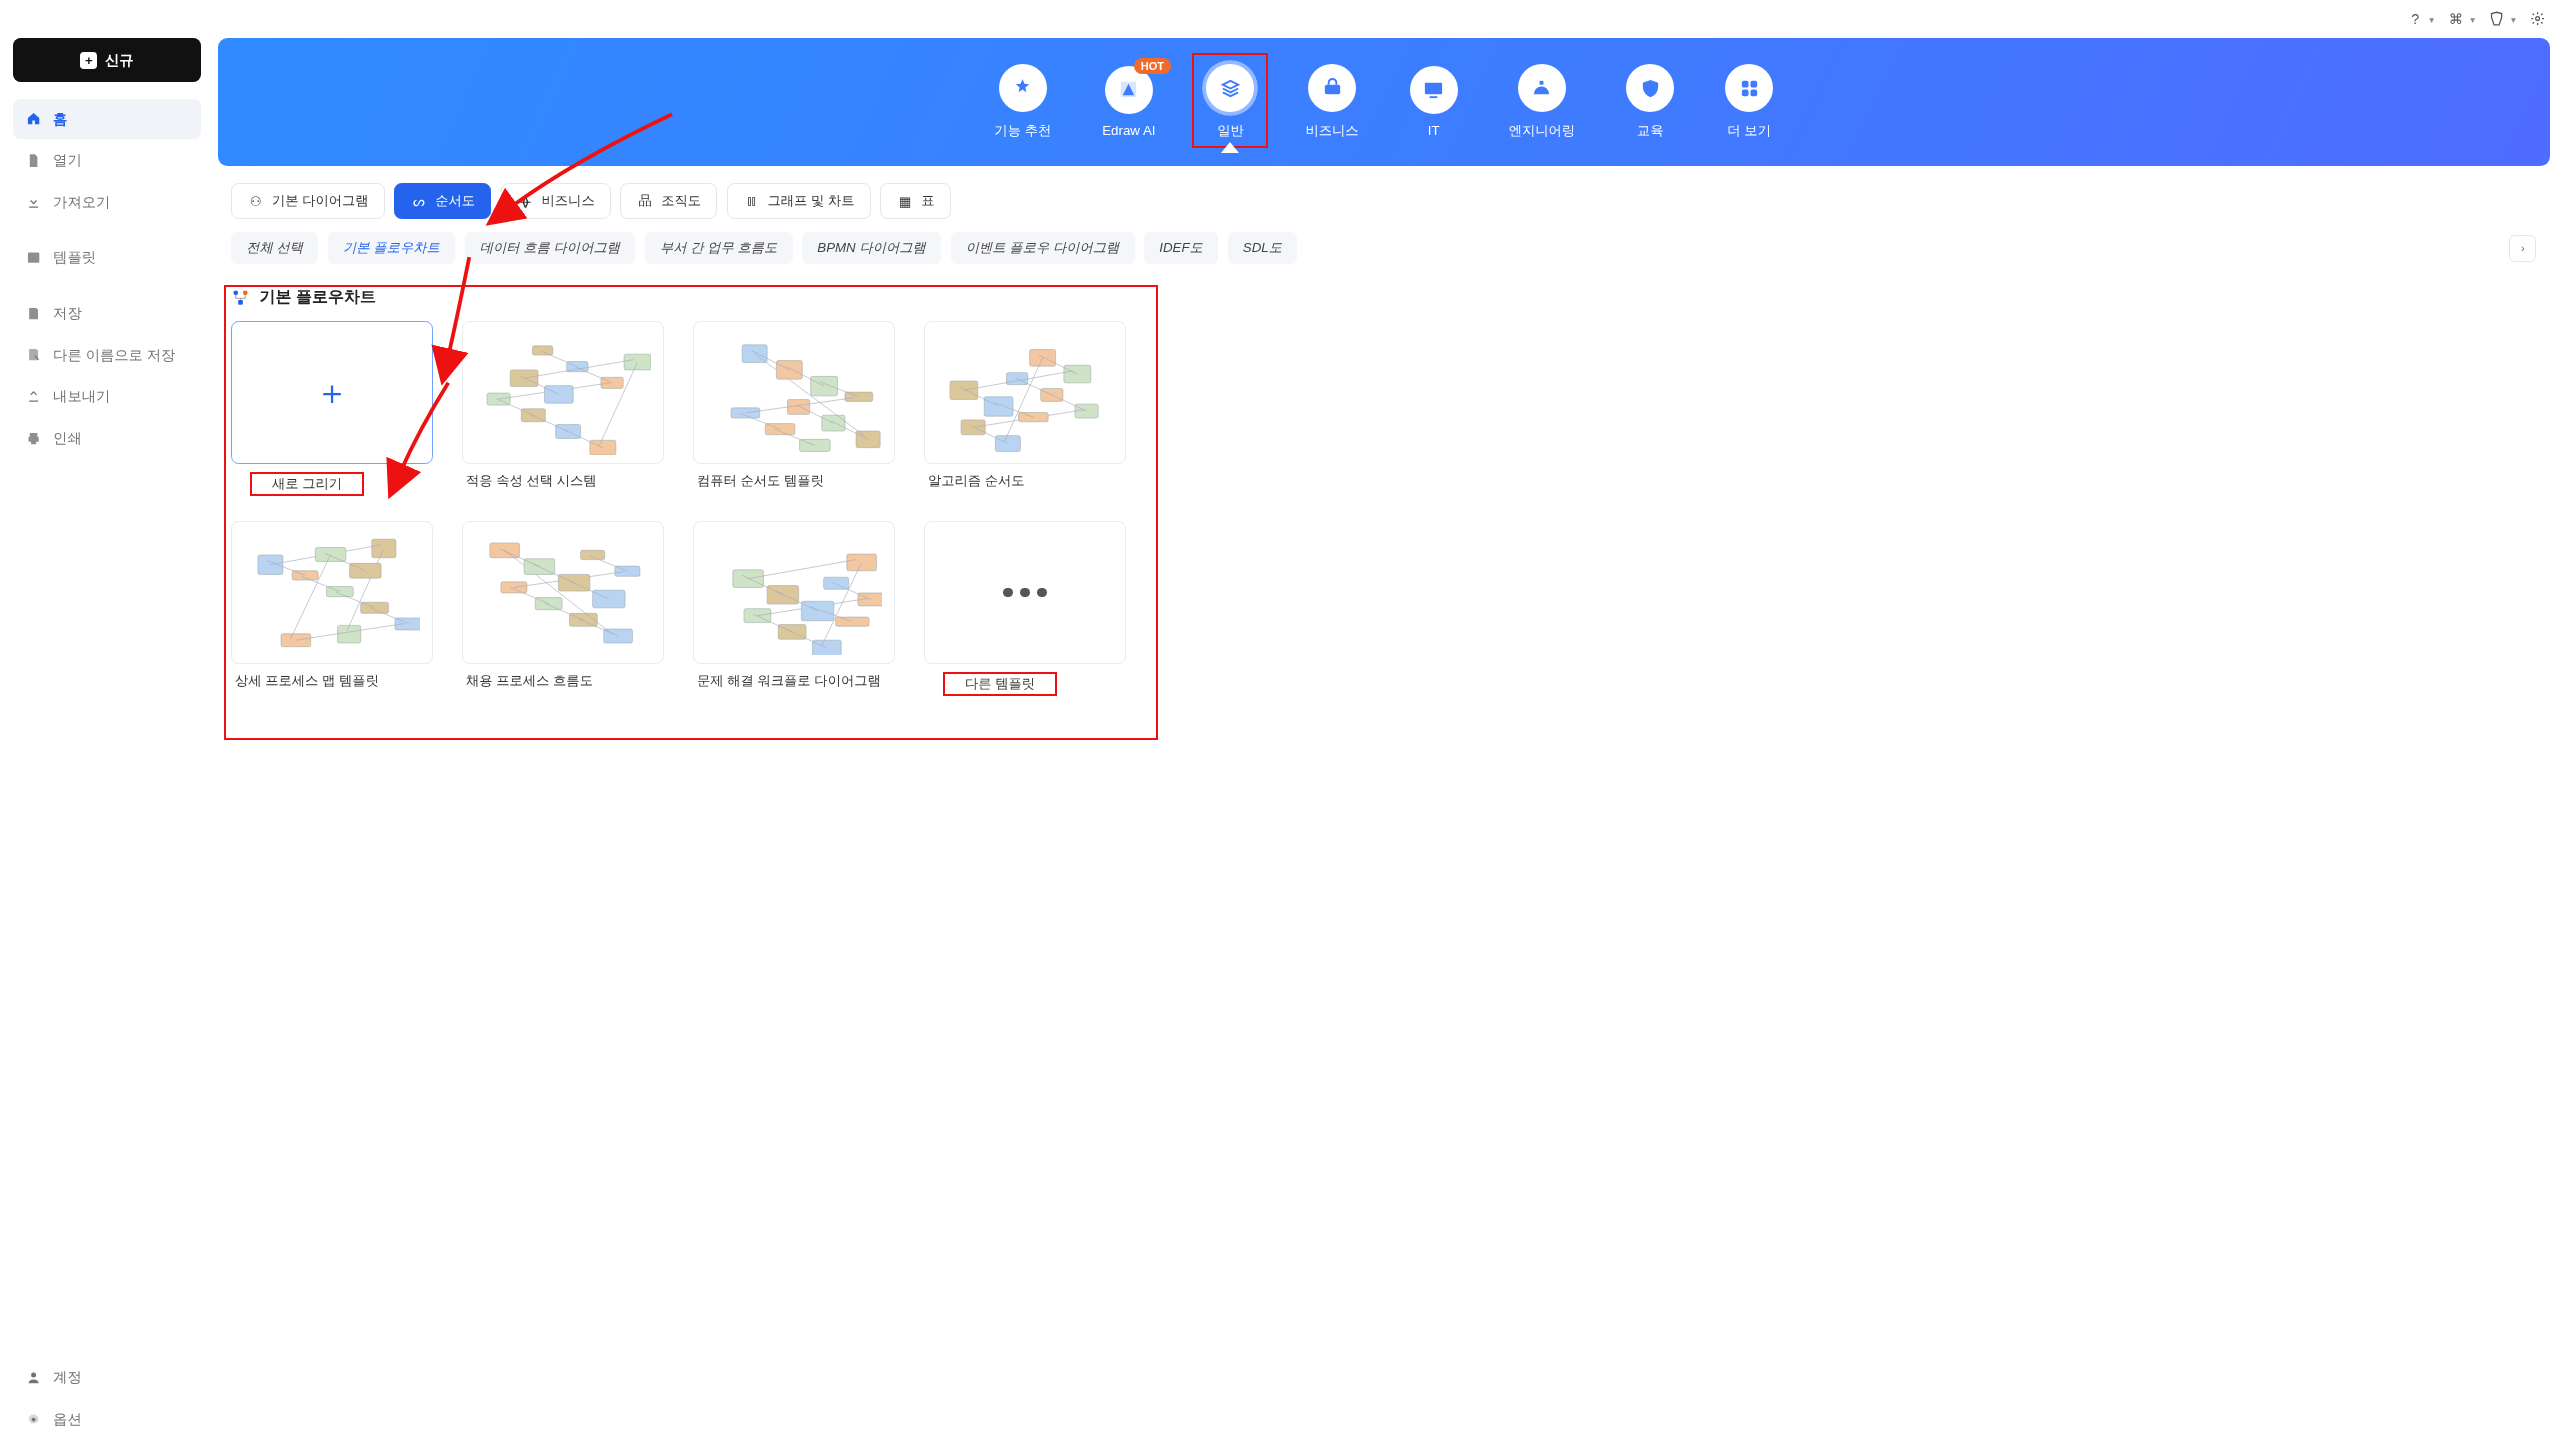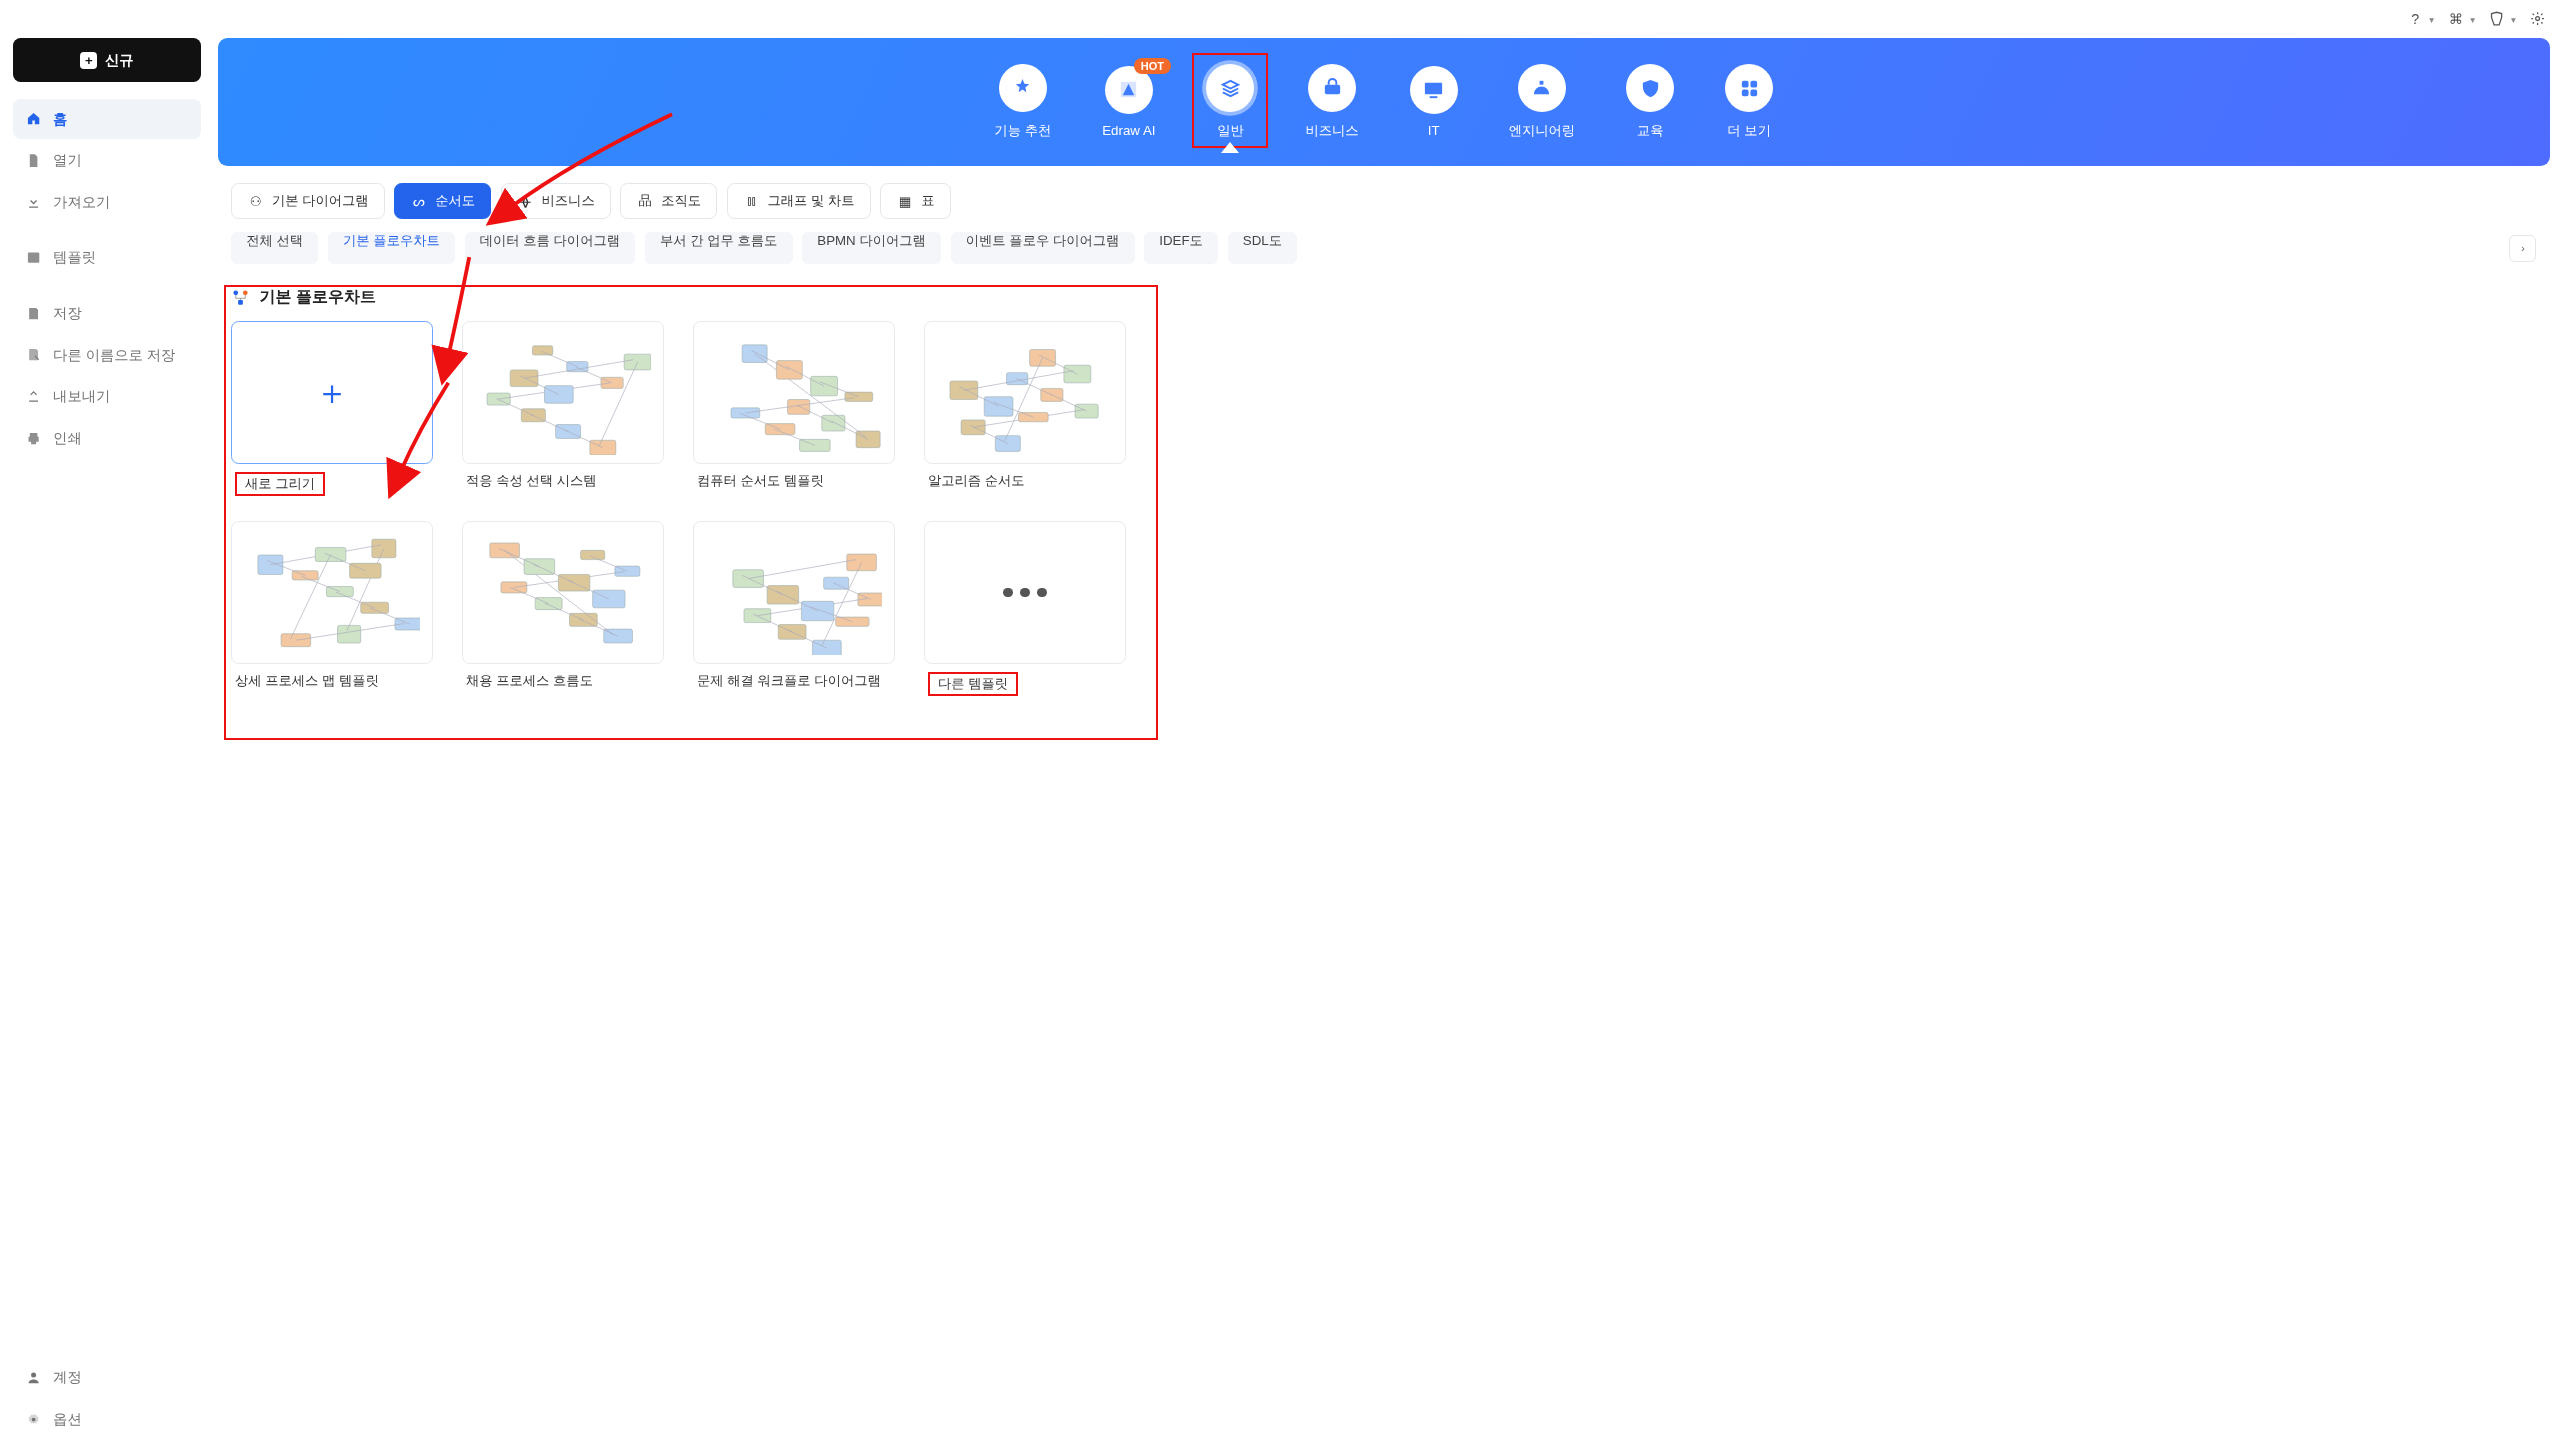--- a/index.html
+++ b/index.html
@@ -29,36 +29,36 @@
 .hero-item.sel::after { content: ""; position: absolute; bottom: -13.3px; left: 50%; transform: translateX(-50%); border-left: 9.5px solid transparent; border-right: 9.5px solid transparent; border-bottom: 11.4px solid #fff; }
 .hot-badge { position: absolute; top: -7.6px; right: -15.2px; background: #f26a2a; color: #fff; font-size: 11px; font-weight: 700; padding: 1.9px 6.7px; border-radius: 8.6px; }
 .red-box { position: absolute; border: 2.9px solid #e11; pointer-events: none; }
 
 .tabs-row { display: flex; gap: 9.5px; padding: 17px 13.3px 9.5px; flex-wrap: wrap; }
 .tab-pill { border: 1px solid #e4e6eb; background: #fff; border-radius: 7.6px; height: 36px; padding: 0 15.2px; display: flex; align-items: center; gap: 7.6px; font-size: 13.3px; color: #333; cursor: pointer; }
 .tab-pill.active { background: #2463eb; border-color: #2463eb; color: #fff; }
 .tab-pill .ti { width: 17px; height: 13.3px; display: inline-flex; align-items: center; justify-content: center; }
 
 .chips-row { display: flex; gap: 9.5px; padding: 3.8px 13.3px 15.2px; align-items: center; position: relative; }
-.chip { background: #f4f6f9; border-radius: 5.7px; height: 32px; padding: 0 15.2px; display: flex; align-items: flex-start; font-size: 13.3px; color: #444; cursor: pointer; }
+.chip { background: #f4f6f9; border-radius: 5.7px; height: 32px; padding: 0 15.2px; display: flex; align-items: center; font-size: 13.3px; color: #444; cursor: pointer; font-style: italic; }
 .chip.active { color: #2463eb; }
 .chips-next { width: 27px; height: 27px; border: 1px solid #e4e6eb; border-radius: 5.7px; display: flex; align-items: center; justify-content: center; color: #666; cursor: pointer; margin-left: auto; font-size: 11.4px; }
 
 .section-title { display: flex; align-items: center; gap: 9.5px; padding: 7.6px 13.3px 13.3px; font-size: 16px; font-weight: 600; color: #222; }
 .section-title .sic { width: 19px; height: 19px; }
 
 .grid-wrap { position: relative; margin: 0 13.3px; }
 .cards { display: grid; grid-template-columns: repeat(4, 202px); gap: 25px 29px; }
 .card { display: flex; flex-direction: column; gap: 7.6px; cursor: pointer; }
 .thumb { width: 202px; height: 143px; border: 1px solid #e8eaee; border-radius: 7.6px; background: #fff; display: flex; align-items: center; justify-content: center; position: relative; overflow: hidden; }
 .thumb.blank { border: 1.9px solid #6ea4ff; }
 .thumb .bigplus { font-size: 34px; color: #2463eb; font-weight: 300; }
 .thumb.more .dots span { width: 9.5px; height: 9.5px; border-radius: 50%; background: #555; display: inline-block; margin: 0 3.8px; }
 .card-label { font-size: 13.3px; color: #333; padding-left: 3.8px; }
-.label-red { border: 2.9px solid #e11; display: inline-block; padding: 1px 8px; }
+.label-red { border: 2.9px solid #e11; display: inline-block; padding: 1px 20px; margin-left: 15px; }
 
 svg.fakediag { width: 88%; height: 88%; }
 
 .arrow-overlay { position: absolute; pointer-events: none; z-index: 40; }
 .arrow-overlay svg { overflow: visible; }
 </style>
 </head>
 <body>
 
 <div class="topbar">

